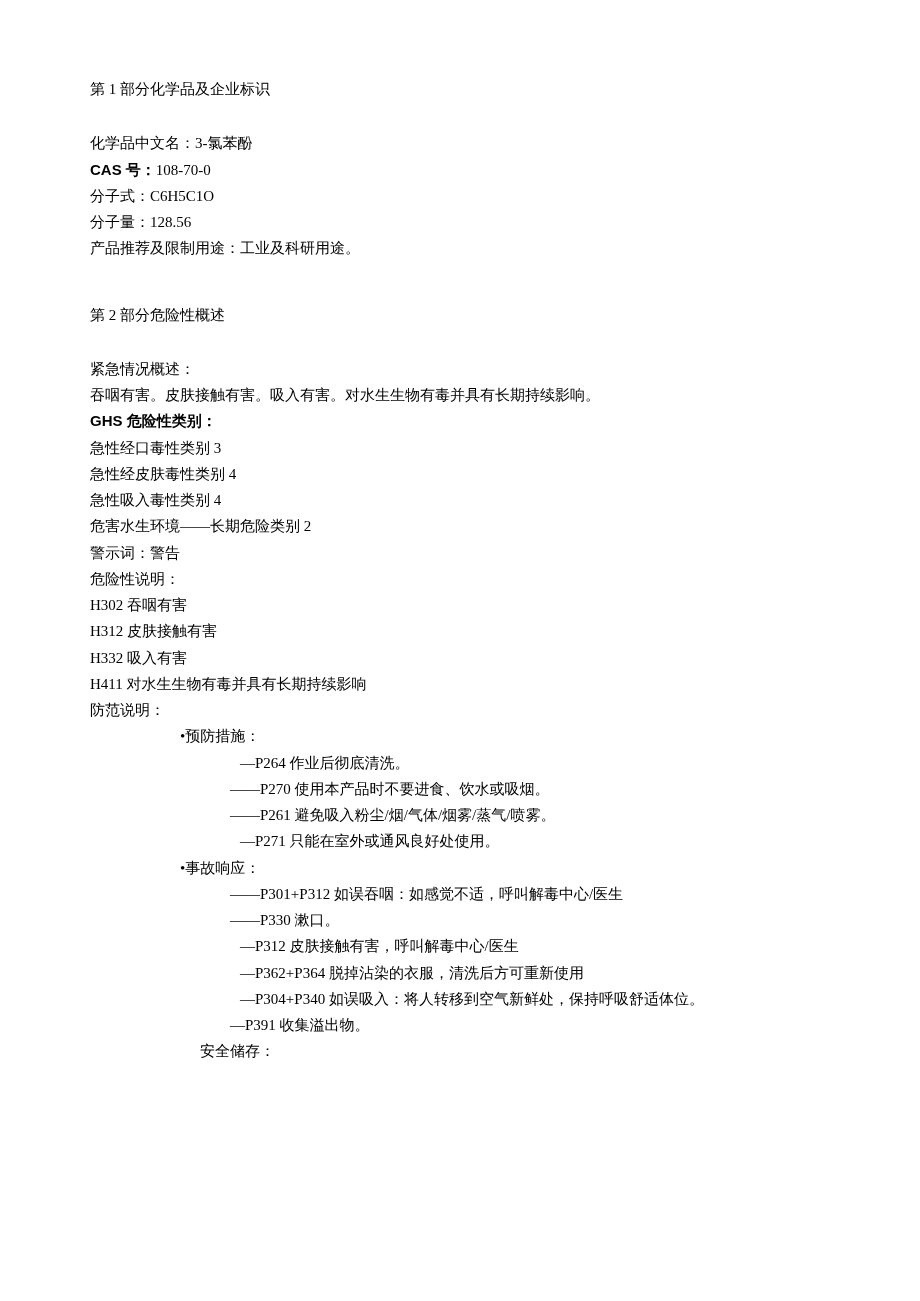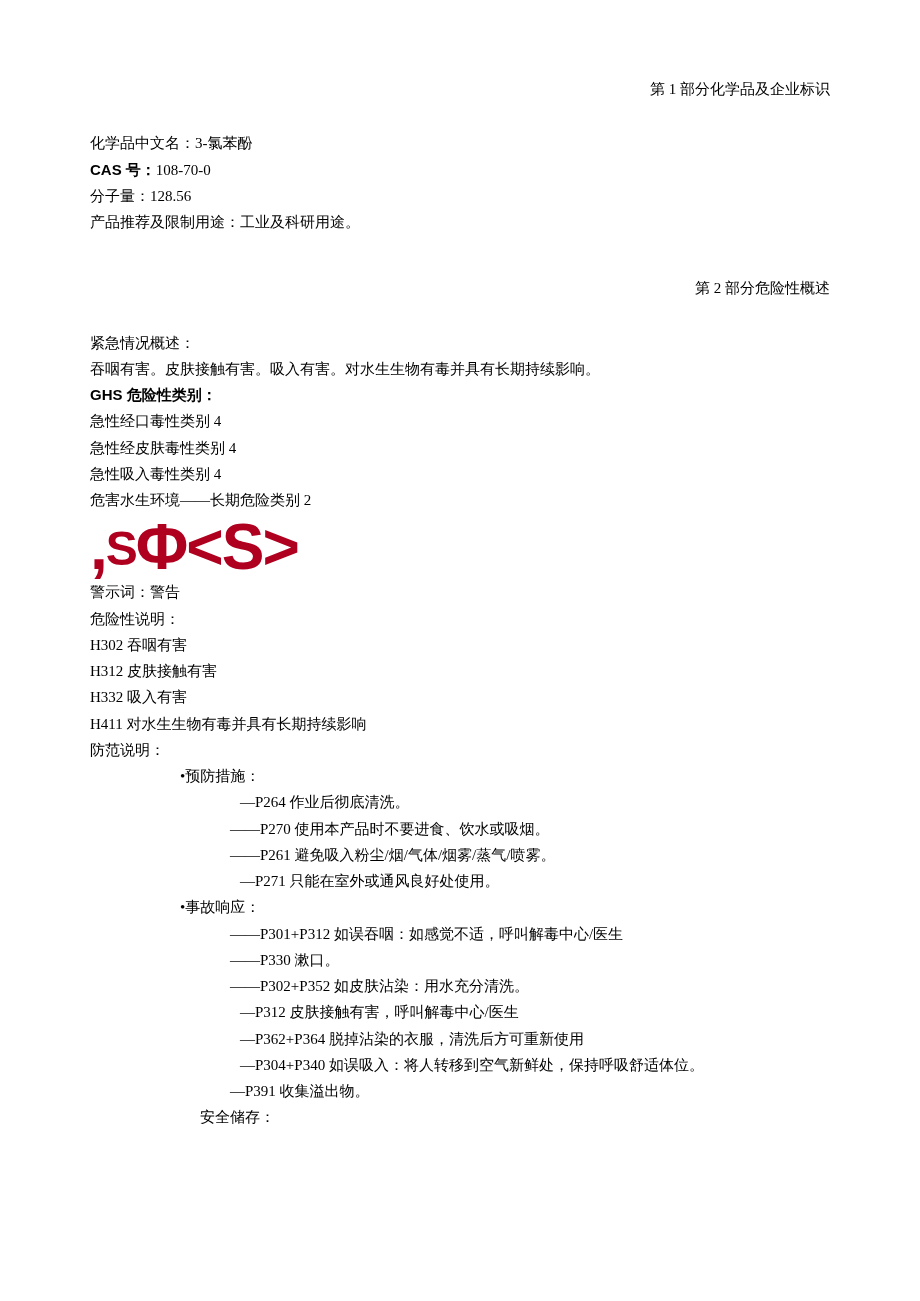--- a/index.html
+++ b/index.html
@@ -7,21 +7,21 @@
     padding: 70px 90px 40px 90px;
     font-family: "SimSun", "宋体", serif;
     font-size: 15px;
     color: #000;
     background: #fff;
     line-height: 1.75;
     width: 920px;
     box-sizing: border-box;
   }
   .section-title {
-    text-align: right;
+    text-align: left;
     margin: 6px 0 28px 0;
   }
   .line { margin: 0; }
   .bold { font-family: "SimHei", "黑体", sans-serif; font-weight: bold; }
   .block { margin-bottom: 40px; }
   .pictogram {
     color: #b00020;
     font-weight: bold;
     font-size: 64px;
     line-height: 1;
@@ -38,54 +38,53 @@
   .after-picto { margin-top: 0; }
 </style>
 </head>
 <body>
 
 <div class="section-title">第 1 部分化学品及企业标识</div>
 
 <div class="block">
   <p class="line"><span>化学品中文名：</span><span>3-氯苯酚</span></p>
   <p class="line"><span class="bold">CAS 号：</span><span>108-70-0</span></p>
+  <p class="line"><span>分子式：</span><span>C6H5C1O</span></p>
   <p class="line"><span>分子量：</span><span>128.56</span></p>
   <p class="line"><span>产品推荐及限制用途：</span><span>工业及科研用途。</span></p>
 </div>
 
 <div class="section-title">第 2 部分危险性概述</div>
 
 <div>
   <p class="line">紧急情况概述：</p>
   <p class="line">吞咽有害。皮肤接触有害。吸入有害。对水生生物有毒并具有长期持续影响。</p>
   <p class="line bold">GHS 危险性类别：</p>
-  <p class="line">急性经口毒性类别 4</p>
+  <p class="line">急性经口毒性类别 3</p>
   <p class="line">急性经皮肤毒性类别 4</p>
   <p class="line">急性吸入毒性类别 4</p>
   <p class="line">危害水生环境——长期危险类别 2</p>
 
-  <div class="pictogram"><span class="comma">,</span><span class="s-small">S</span>Φ&lt;S&gt;</div>
 
   <p class="line after-picto"><span>警示词：</span><span>警告</span></p>
   <p class="line">危险性说明：</p>
   <p class="line">H302 吞咽有害</p>
   <p class="line">H312 皮肤接触有害</p>
   <p class="line">H332 吸入有害</p>
   <p class="line">H411 对水生生物有毒并具有长期持续影响</p>
   <p class="line">防范说明：</p>
 
   <p class="line indent-1">•预防措施：</p>
   <p class="line indent-2">—P264 作业后彻底清洗。</p>
   <p class="line indent-2b">——P270 使用本产品时不要进食、饮水或吸烟。</p>
   <p class="line indent-2b">——P261 避免吸入粉尘/烟/气体/烟雾/蒸气/喷雾。</p>
   <p class="line indent-2">—P271 只能在室外或通风良好处使用。</p>
 
   <p class="line indent-1">•事故响应：</p>
   <p class="line indent-2b">——P301+P312 如误吞咽：如感觉不适，呼叫解毒中心/医生</p>
   <p class="line indent-2b">——P330 漱口。</p>
-  <p class="line indent-2b">——P302+P352 如皮肤沾染：用水充分清洗。</p>
   <p class="line indent-2">—P312 皮肤接触有害，呼叫解毒中心/医生</p>
   <p class="line indent-2">—P362+P364 脱掉沾染的衣服，清洗后方可重新使用</p>
   <p class="line indent-2">—P304+P340 如误吸入：将人转移到空气新鲜处，保持呼吸舒适体位。</p>
   <p class="line indent-2b">—P391 收集溢出物。</p>
 
   <p class="line indent-3">安全储存：</p>
 </div>
 
 </body></html>

